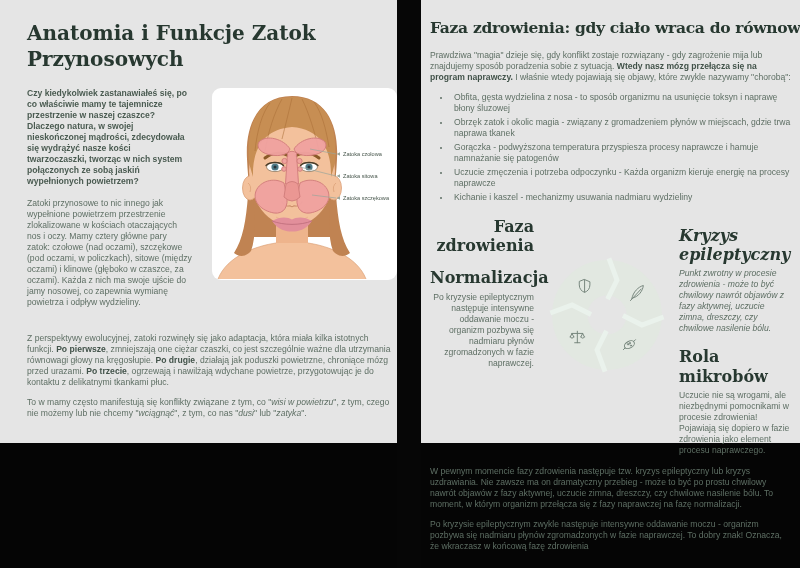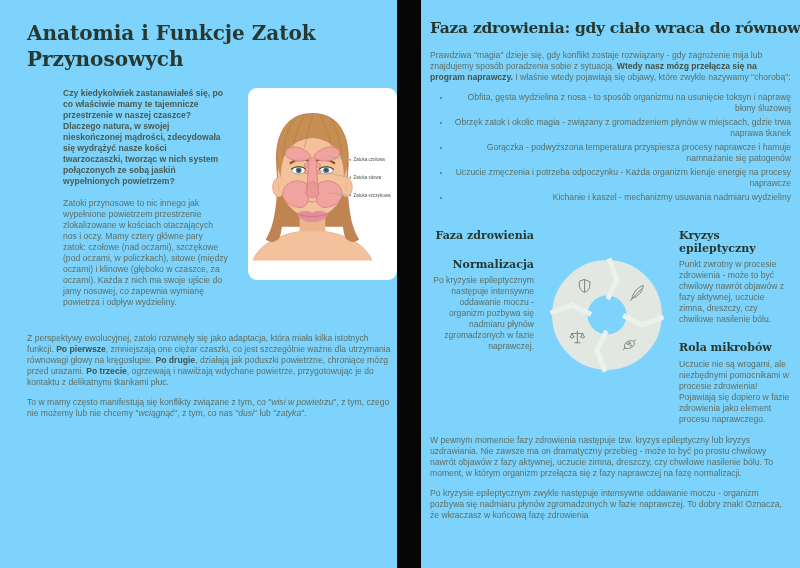--- a/index.html
+++ b/index.html
@@ -1,53 +1,53 @@
 <!DOCTYPE html>
 <html lang="pl"><head>
 <meta charset="utf-8">
 <style>
   html,body{margin:0;padding:0;width:800px;height:568px;overflow:hidden;
     font-family:"Liberation Sans",sans-serif;background:#050505;}
   .spread{display:flex;width:800px;height:568px;}
-  .page{background:#7dd3fc;height:568px;box-sizing:border-box;}
+  .page{background:#e5e5e5;height:443px;box-sizing:border-box;}
   .page-left{width:397px;padding:20px 0 0 27px;}
   .gutter{width:24px;height:568px;background:#060606;flex:none;}
   .page-right{width:379px;padding:18px 9px 0 9px;}
 
   h1{font-family:"DejaVu Serif","Liberation Serif",serif;font-weight:700;
      color:#273830;margin:0;}
   .title-left{font-size:20px;line-height:1.3;max-width:335px;margin-bottom:16px;}
   .title-right{font-size:15.5px;letter-spacing:-0.3px;white-space:nowrap;margin-bottom:13px;}
 
   p,li{font-size:8.6px;line-height:11px;color:#5e6f64;margin:0 0 9px;}
   .pr{}
   .b{font-weight:700;color:#42534a;}
   .i{font-style:italic;}
   .lead{font-weight:700;color:#4a5b51;}
 
   .twocol{display:flex;margin:0 0 14px;}
-  .leftcol{width:165px;margin-right:20px;flex:none;margin-left:36px;}
+  .leftcol{width:165px;margin-right:20px;flex:none;}
   .leftcol p{margin-bottom:11px;}
   .illo-card{flex:1;height:192px;background:#ffffff;border-radius:9px;overflow:hidden;}
   .illo-card svg{display:block;width:100%;height:100%;}
   .sinus-label{font-size:5.6px;fill:#47564c;font-family:"Liberation Sans",sans-serif;}
 
   ul.symptoms{margin:0 0 8px;padding-left:21px;}
-  ul.symptoms li{margin-bottom:3px;padding-left:3px;text-align:right;}
+  ul.symptoms li{margin-bottom:3px;padding-left:3px;}
   ul.symptoms li::marker{color:#5e6f64;font-size:8px;}
 
   .diagram{display:grid;grid-template-columns:104px auto 112px;column-gap:10px;
     margin:10px 0 10px;}
   .dcol-left{text-align:right;}
   .dcol-right{text-align:left;}
   .dblock h3{font-family:"DejaVu Serif","Liberation Serif",serif;font-weight:700;
-    font-size:11px;line-height:1.2;color:#273830;margin:16px 0 4px;}
+    font-size:16px;line-height:1.2;color:#273830;margin:4px 0 4px;}
   .dblock p{margin:0;}
   .dblock + .dblock{margin-top:13px;}
-  .dcol-right .dblock:first-child{margin-top:13px;}
+  .dcol-right .dblock:first-child{margin-top:13px;font-style:italic;}
   .donut-wrap{display:flex;justify-content:center;align-items:flex-start;padding-top:37px;}
 </style>
 </head>
 <body>
 
 <div class="spread">
 
   <section class="page page-left">
     <h1 class="title-left">Anatomia i Funkcje Zatok Przynosowych</h1>
 

